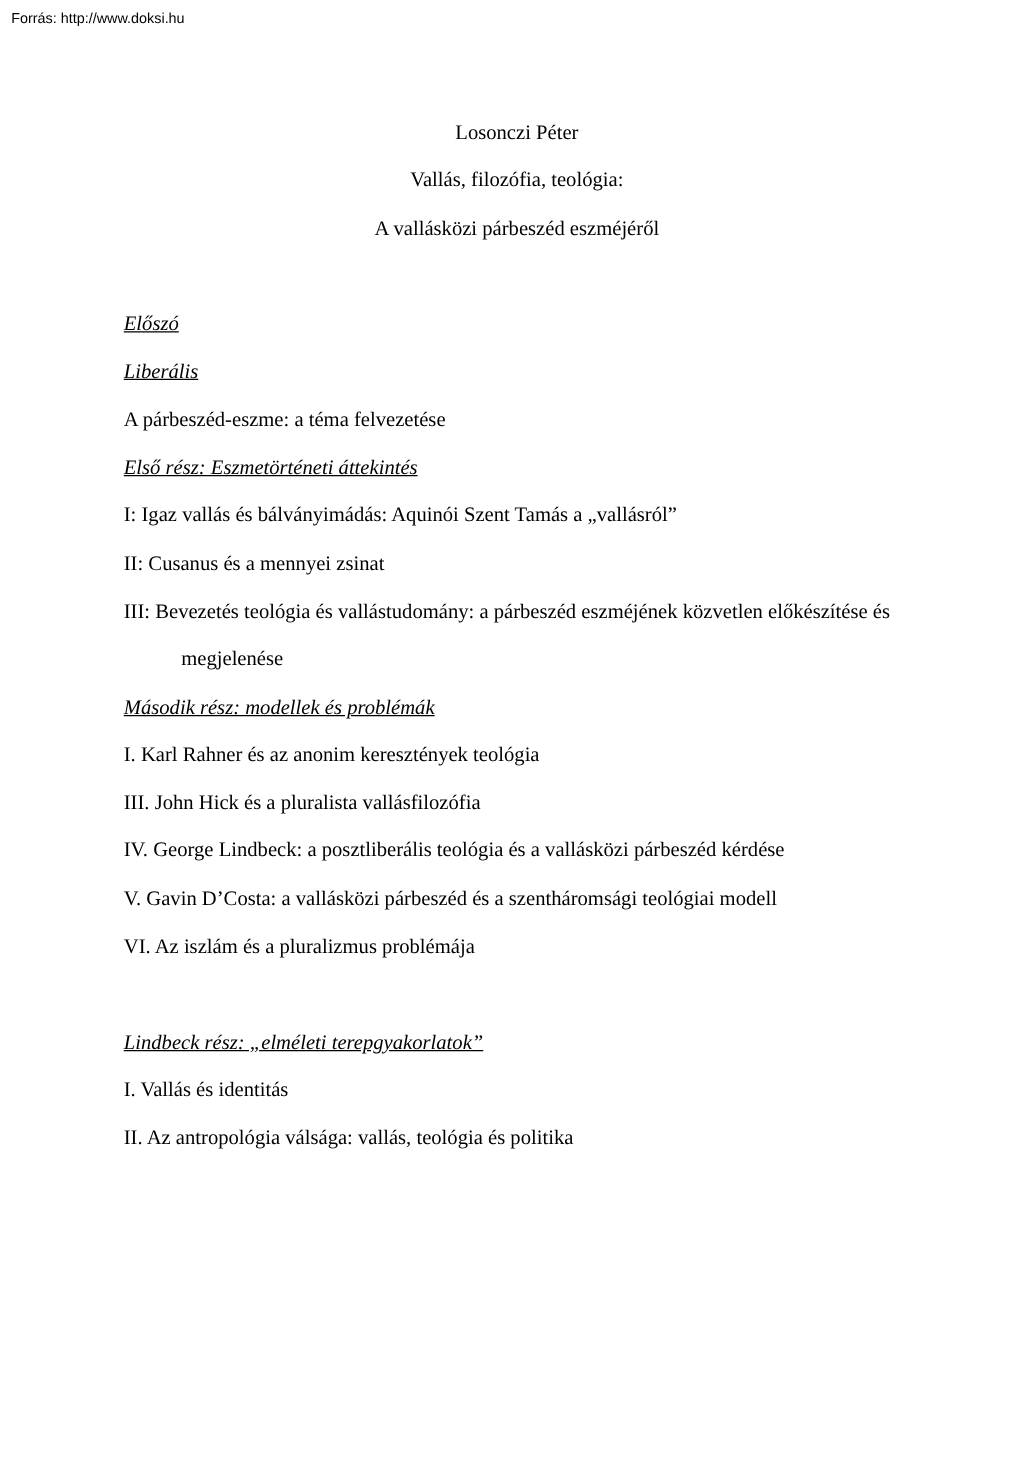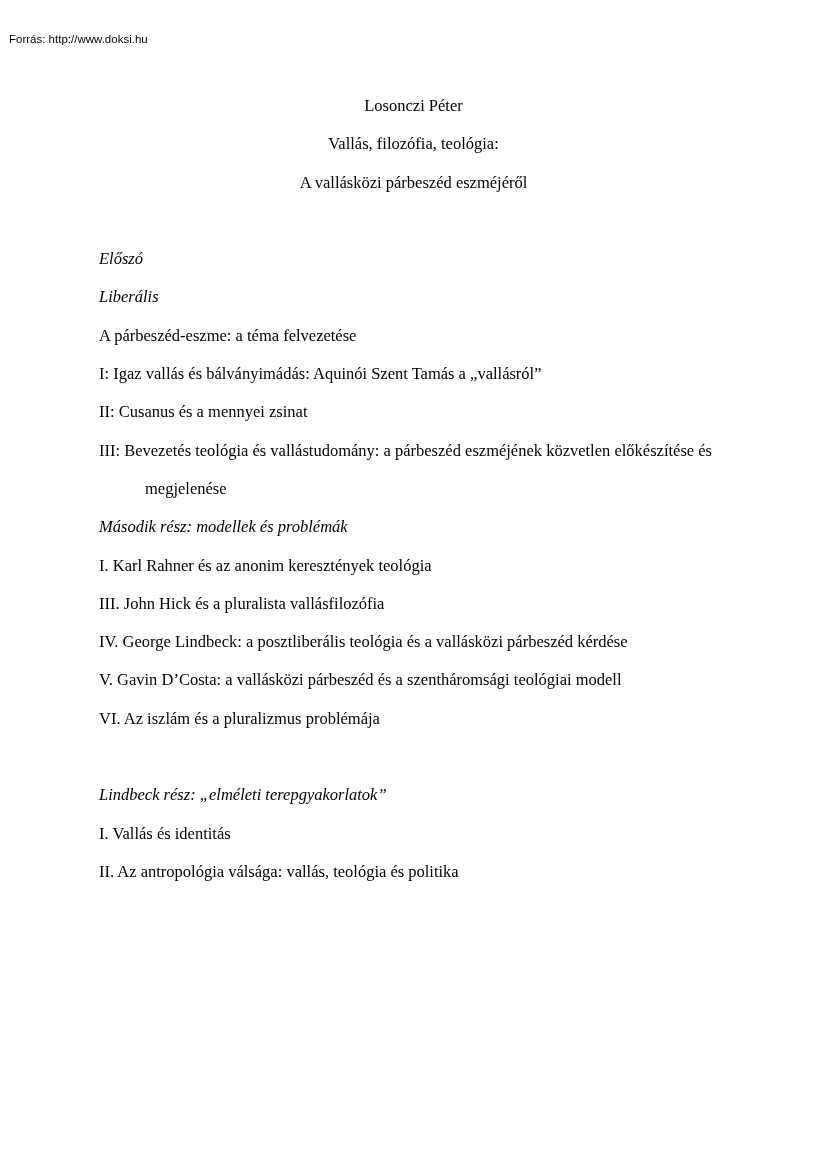--- a/index.html
+++ b/index.html
@@ -22,39 +22,38 @@
     overflow: hidden;
   }
   .source-bar {
     position: absolute;
     top: 9px;
     left: 9px;
     font-family: "Liberation Sans", sans-serif;
     font-size: 11.5px;
     color: var(--text-color);
     white-space: nowrap;
-    margin-top: 24px;
   }
   .content {
     position: absolute;
     top: 87px;
     left: 0;
     width: 827px;
   }
   .line {
     margin: 0;
     font-size: var(--body-font-size);
     line-height: var(--line-height);
     min-height: var(--line-height);
     white-space: nowrap;
   }
   .center { text-align: center; }
   .toc { margin-top: var(--line-height); }
   .toc-line { padding-left: var(--left-margin); }
-  .italic { font-style: italic; }
+  .italic { font-style: italic; text-decoration: underline; }
   .indent { padding-left: var(--indent-margin); }
 </style>
 </head>
 <body>
 
 <div class="page">
 
   <div class="source-bar">Forrás: http://www.doksi.hu</div>
 
   <div class="content">
@@ -62,20 +61,21 @@
     <div class="title-block">
       <p class="line center">Losonczi Péter</p>
       <p class="line center">Vallás, filozófia, teológia:</p>
       <p class="line center">A vallásközi párbeszéd eszméjéről</p>
     </div>
 
     <div class="toc" id="toc">
         <p class="line toc-line italic">Előszó</p>
         <p class="line toc-line italic">Liberális</p>
         <p class="line toc-line">A párbeszéd-eszme: a téma felvezetése</p>
+        <p class="line toc-line italic">Első rész: Eszmetörténeti áttekintés</p>
         <p class="line toc-line">I: Igaz vallás és bálványimádás: Aquinói Szent Tamás a „vallásról”</p>
         <p class="line toc-line">II: Cusanus és a mennyei zsinat</p>
         <p class="line toc-line">III: Bevezetés teológia és vallástudomány: a párbeszéd eszméjének közvetlen előkészítése és</p>
         <p class="line toc-line indent">megjelenése</p>
         <p class="line toc-line italic">Második rész: modellek és problémák</p>
         <p class="line toc-line">I. Karl Rahner és az anonim keresztények teológia</p>
         <p class="line toc-line">III. John Hick és a pluralista vallásfilozófia</p>
         <p class="line toc-line">IV. George Lindbeck: a posztliberális teológia és a vallásközi párbeszéd kérdése</p>
         <p class="line toc-line">V. Gavin D’Costa: a vallásközi párbeszéd és a szentháromsági teológiai modell</p>
         <p class="line toc-line">VI. Az iszlám és a pluralizmus problémája</p>

